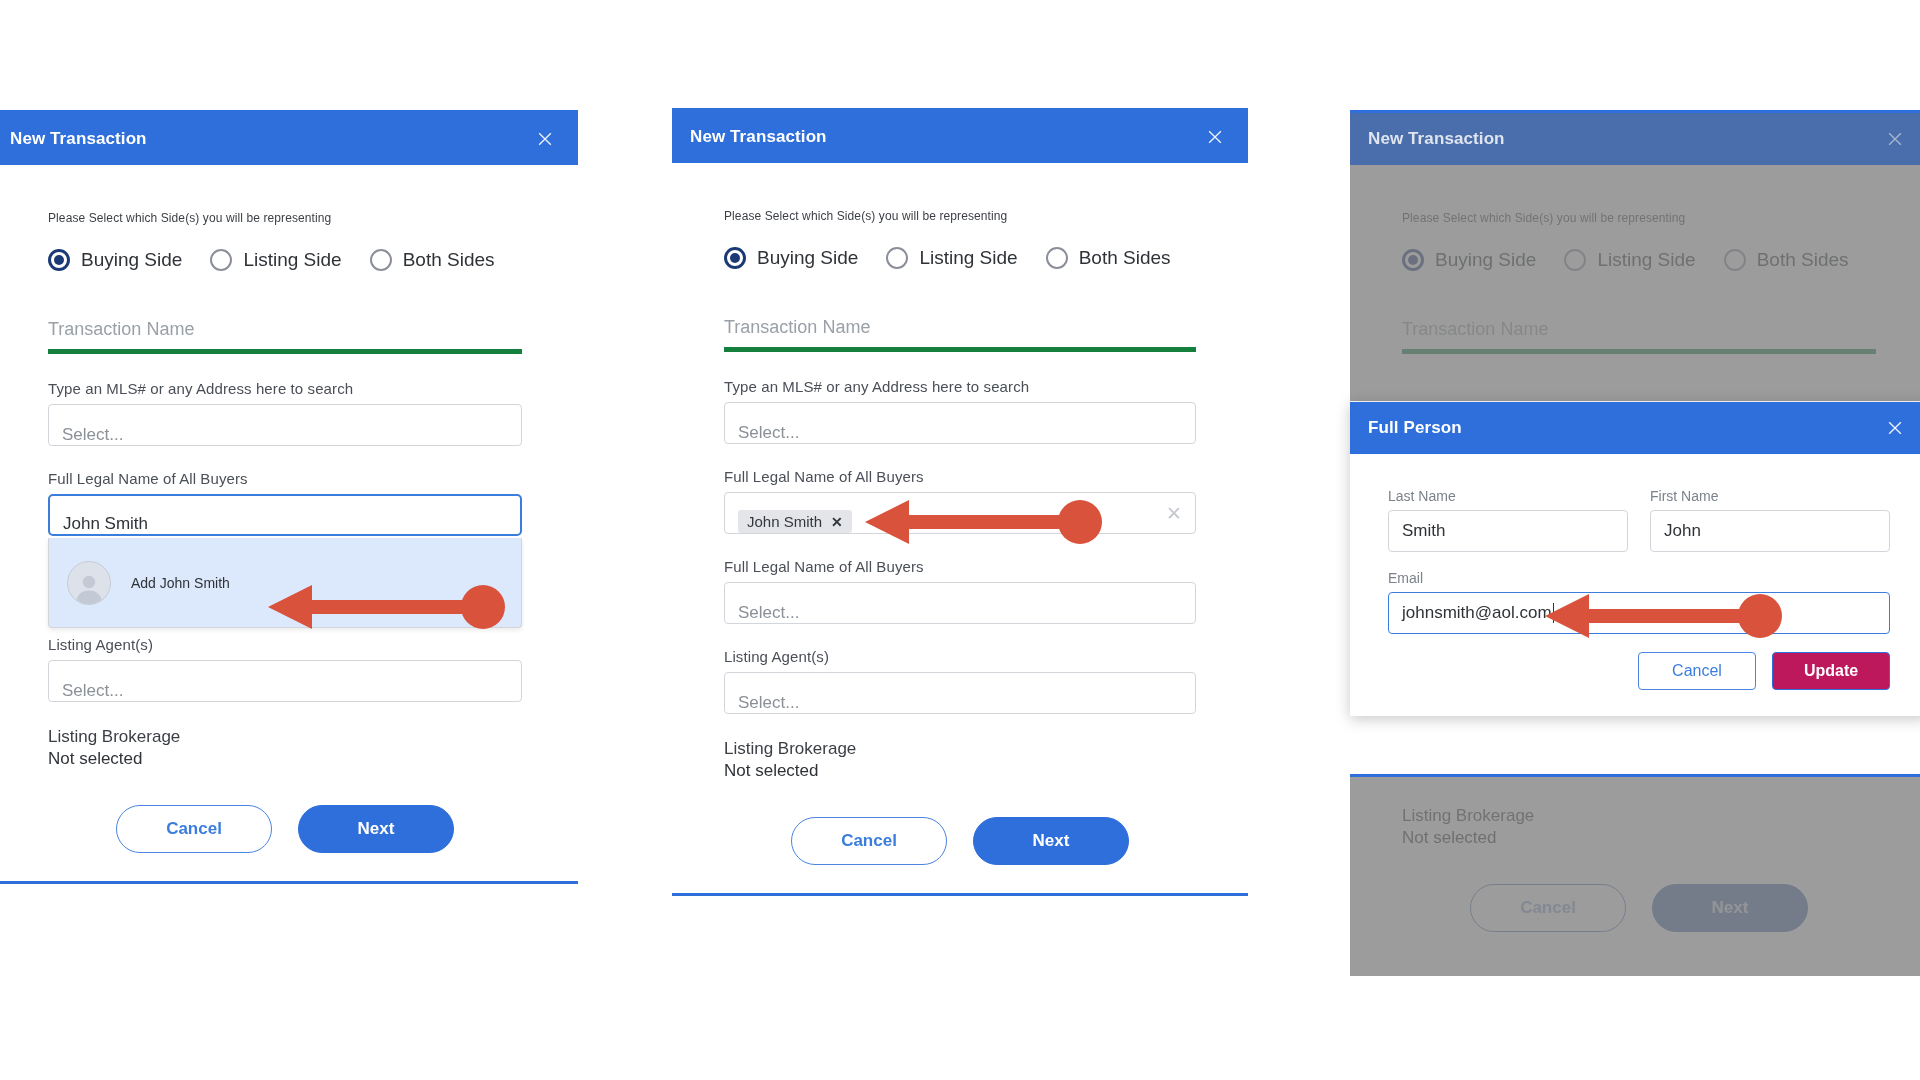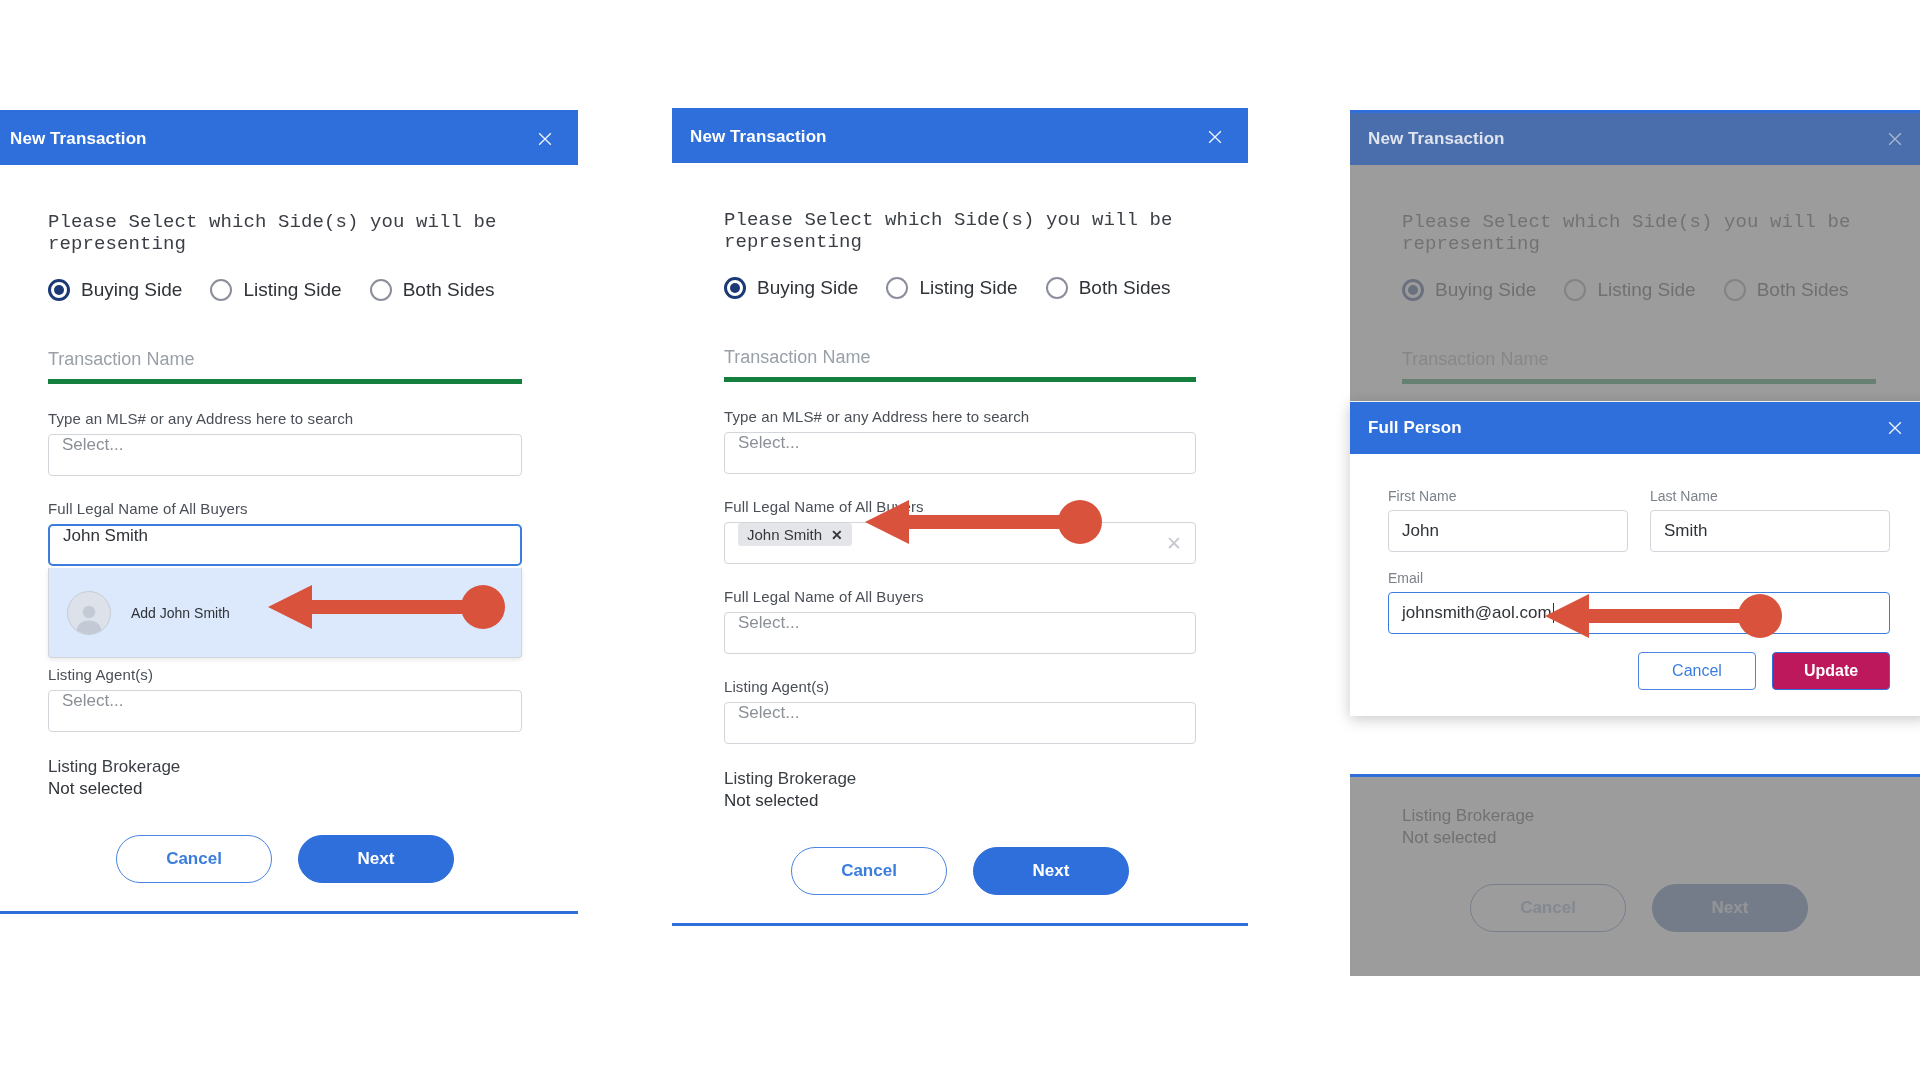--- a/index.html
+++ b/index.html
@@ -51,25 +51,24 @@
 
   .body {
     padding: 46px 56px 28px 56px;
     position: relative;
   }
   .panel-2 .body { padding: 46px 52px 28px 52px; }
   .panel-3 .body { padding: 46px 52px 28px 52px; }
 
   
   .prompt {
-    font-size: 19px;
+    font-size: 12px;
     color: #3b3f45;
     margin-bottom: 24px;
     letter-spacing: .1px;
-    font-family: Liberation Mono, monospace;
   }
   .radio-row { display: flex; align-items: center; gap: 0px; margin-bottom: 44px; }
   .radio-opt { display: flex; align-items: center; margin-right: 28px; }
   .radio-dot {
     width: 22px; height: 22px; border-radius: 50%;
     border: 2px solid #8a8f99;
     display: inline-block; position: relative;
     flex: 0 0 auto;
   }
   .radio-dot.checked { border: 3px solid #1b3a75; }
@@ -94,21 +93,21 @@
   }
   .underline-field::placeholder { color: #9aa0a8; }
 
   .field-label {
     font-size: 15px; color: #4a4f57;
     margin-bottom: 7px; letter-spacing: .1px;
   }
   .box-field {
     border: 1px solid #d2d5da; border-radius: 4px;
     height: 42px; width: 100%;
-    display: flex; align-items: flex-start;
+    display: flex; align-items: flex-end;
     padding: 0 13px;
     font-size: 17px; color: #8b9097;
     background: #ffffff;
     margin-bottom: 24px;
     position: relative;
   }
   .box-field.focused {
     border: 2px solid #3b7ddd; color: #2f3338;
     border-radius: 5px;
   }
@@ -422,31 +421,31 @@
       <span class="titlebar-title">Full Person</span>
       <span class="titlebar-close">
         <svg viewBox="0 0 24 24" fill="none" stroke="currentColor" stroke-width="1.6">
             <path d="M5 5 L19 19 M19 5 L5 19"></path>
           </svg>
       </span>
     </div>
     <div class="ep-body">
       <div class="ep-row">
         <div class="ep-col">
+          <div class="ep-label">Last Name</div>
+          <div class="ep-input">
+            <span>Smith</span>
+          </div>
+        </div>
+        <div class="ep-col">
           <div class="ep-label">First Name</div>
           <div class="ep-input">
             <span>John</span>
           </div>
         </div>
-        <div class="ep-col">
-          <div class="ep-label">Last Name</div>
-          <div class="ep-input">
-            <span>Smith</span>
-          </div>
-        </div>
       </div>
       <div class="ep-label">Email</div>
       <div class="ep-input focused">
         <span>johnsmith@aol.com</span>
         <span class="caret"></span>
       </div>
       <div class="ep-btn-row">
         <div class="ep-btn ep-cancel">Cancel</div>
         <div class="ep-btn ep-update">Update</div>
       </div>

